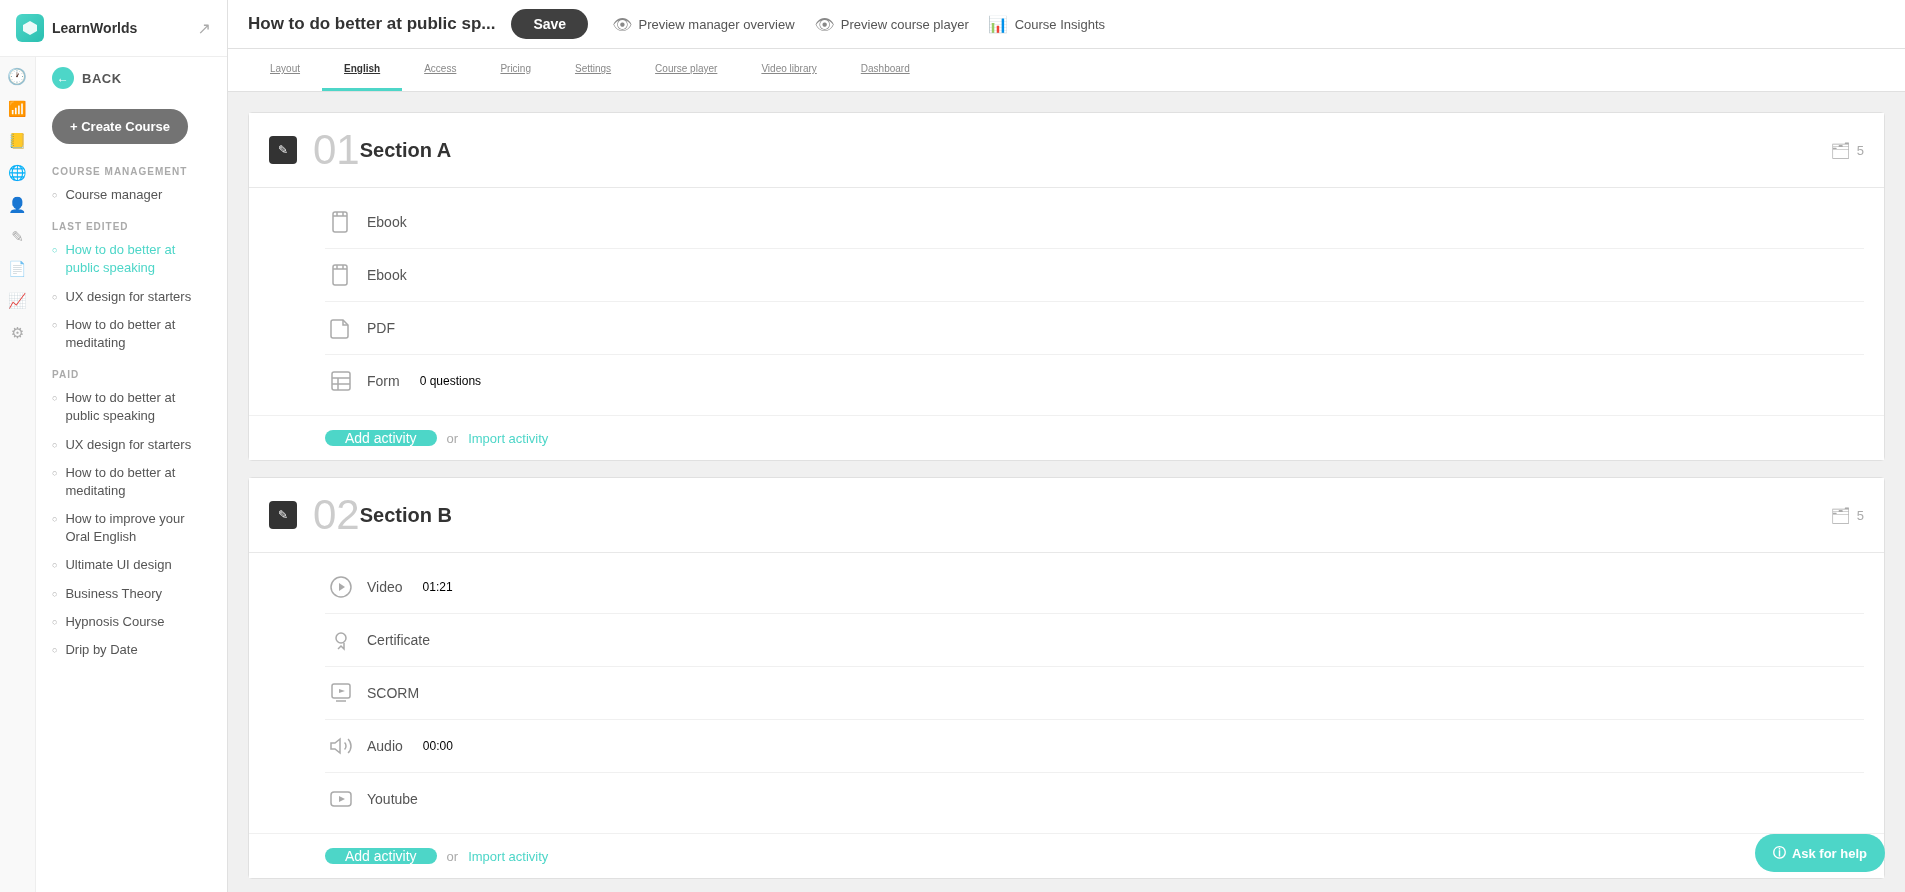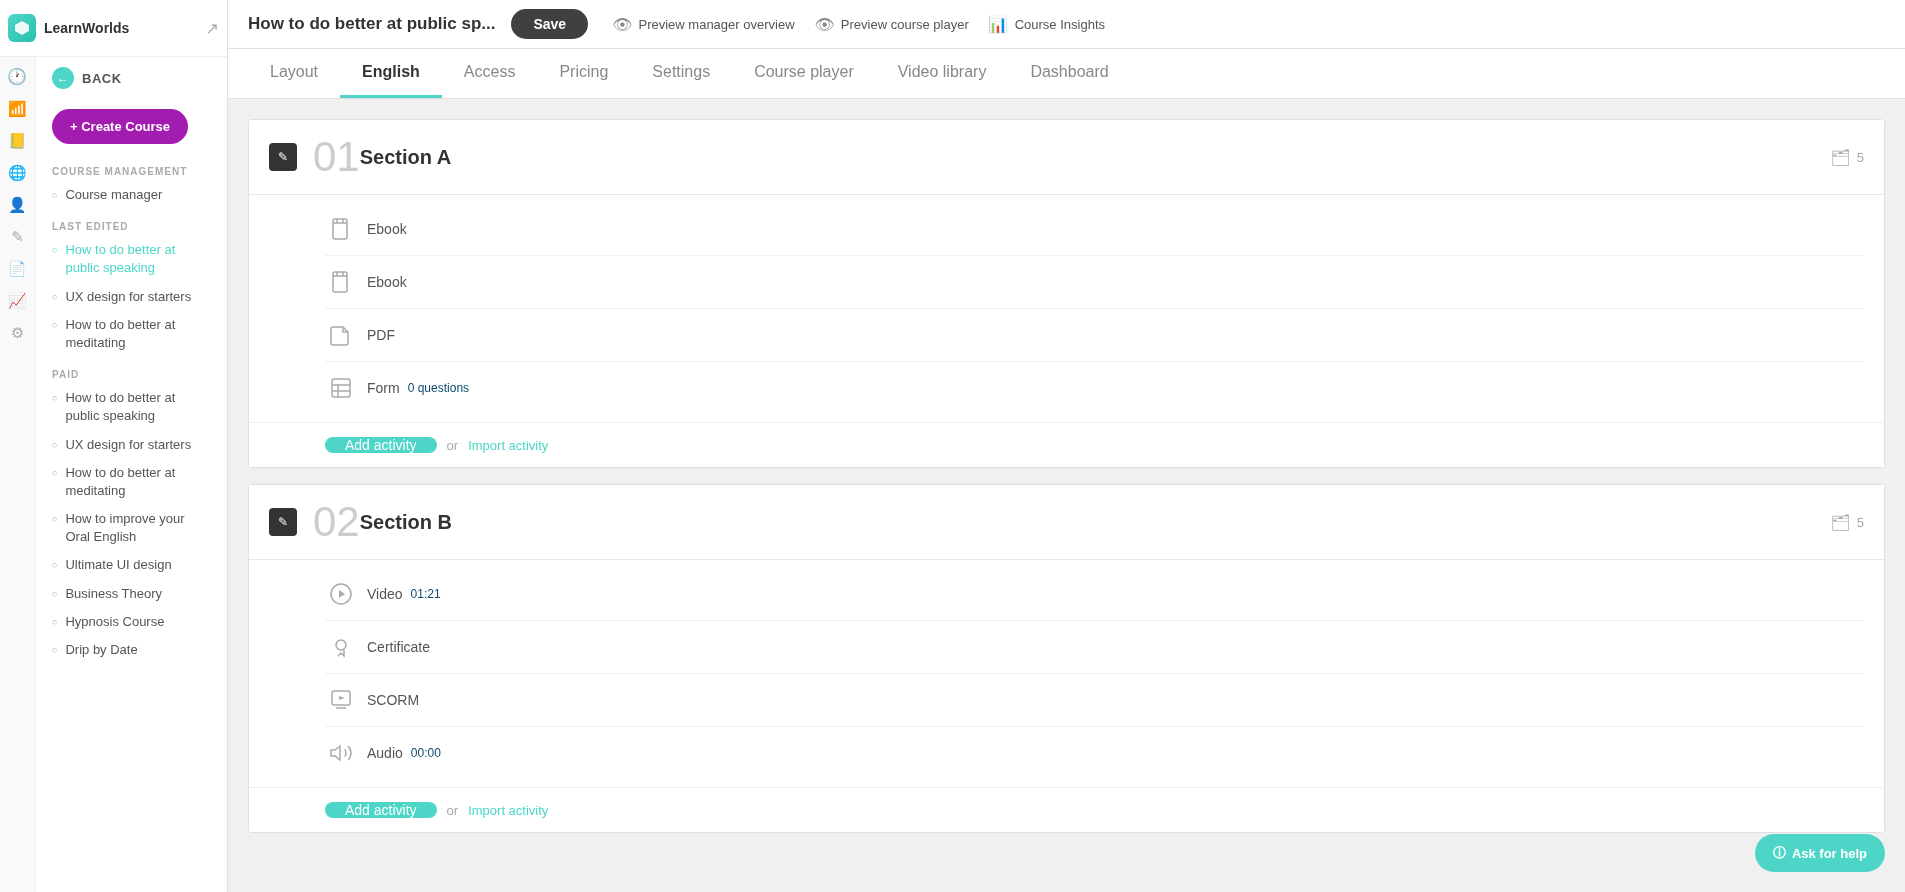--- a/index.html
+++ b/index.html
@@ -13,21 +13,21 @@
       border-right: 1px solid #e0e0e0;
       display: flex;
       flex-direction: column;
       height: 100%;
       overflow-y: auto;
     }
 
     .sidebar-header {
       display: flex;
       align-items: center;
-      padding: 14px 8px;
+      padding: 14px 16px;
       border-bottom: 1px solid #eee;
     }
 
     .lw-logo {
       width: 28px;
       height: 28px;
       background: linear-gradient(135deg, #4dd6c8, #2abfb0);
       border-radius: 6px;
       display: flex;
       align-items: center;
@@ -67,21 +67,21 @@
       color: white;
       display: flex;
       align-items: center;
       justify-content: center;
       font-size: 12px;
       margin-right: 8px;
     }
 
     .create-course-btn {
       margin: 10px 16px;
-      background: #a21caf;
+      background: #737373;
       color: white;
       border: none;
       border-radius: 20px;
       padding: 10px 18px;
       font-size: 13px;
       font-weight: 600;
       cursor: pointer;
       display: flex;
       align-items: center;
       gap: 6px;
@@ -182,25 +182,26 @@
     
     .tabs {
       display: flex;
       align-items: center;
       background: #fff;
       border-bottom: 1px solid #e0e0e0;
       padding: 0 20px;
     }
     .tab {
       padding: 14px 22px;
-      font-size: 16px;
+      font-size: 10px;
       color: #888;
       cursor: pointer;
       border-bottom: 3px solid transparent;
       white-space: nowrap;
+      text-decoration: underline;
     }
     .tab.active {
       color: #333;
       font-weight: 600;
       border-bottom-color: #4dd6c8;
     }
 
     
     .content-area {
       flex: 1;
@@ -290,23 +291,23 @@
       height: 32px;
       display: flex;
       align-items: center;
       justify-content: center;
       margin-right: 10px;
       font-size: 18px;
       color: #aaa;
     }
 
     .activity-meta {
-      color: #0c4a6e;
+      color: #000000;
       font-size: 12px;
-      margin-left: 8px;
+      margin-left: 20px;
     }
 
     
     .section-footer {
       display: flex;
       align-items: center;
       padding: 14px 20px 14px 76px;
       background: #fff;
       border-top: 1px solid #f0f0f0;
       gap: 10px;
@@ -588,20 +589,29 @@
             <svg width="24" height="24" viewBox="0 0 24 24" fill="none" stroke="#aaa" stroke-width="1.5">
                 <polygon points="11,5 6,9 2,9 2,15 6,15 11,19"></polygon>
                 <path d="M15.54 8.46a5 5 0 0 1 0 7.07"></path>
                 <path d="M19.07 4.93a10 10 0 0 1 0 14.14"></path>
               </svg>
           </div>
           <span>Audio</span>
           <span class="activity-meta">00:00</span>
         </div>
 
+        <div class="activity-item">
+          <div class="activity-icon">
+            <svg width="24" height="24" viewBox="0 0 24 24" fill="none" stroke="#aaa" stroke-width="1.5">
+                <rect x="2" y="5" width="20" height="14" rx="3"></rect>
+                <polygon points="10,9 16,12 10,15" fill="#aaa" stroke="none"></polygon>
+              </svg>
+          </div>
+          <span>Youtube</span>
+        </div>
       </div>
 
       <div class="section-footer">
         <button class="add-activity-btn">Add activity</button>
         <span class="or-text">or</span>
         <a class="import-link">Import activity</a>
       </div>
     </div>
 
   </div>

